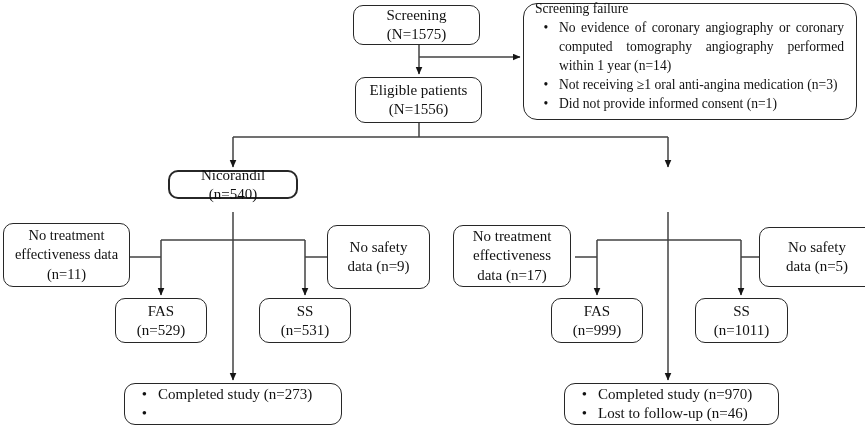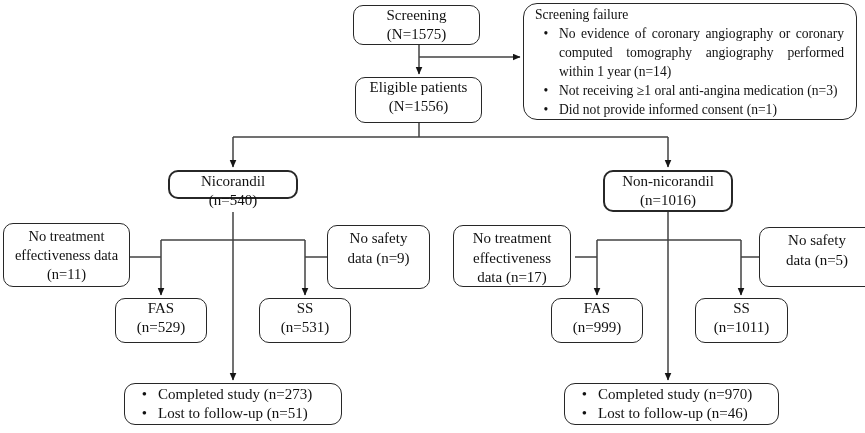--- a/index.html
+++ b/index.html
@@ -3,28 +3,28 @@
 <meta charset="utf-8">
 <style>
   html,body{margin:0;padding:0;background:#ffffff;}
   .stage{
     position:relative;width:865px;height:433px;background:#ffffff;overflow:hidden;
     font-family:"Liberation Serif","DejaVu Serif",serif;color:#111111;
   }
   .connectors{position:absolute;left:0;top:0;width:865px;height:433px;pointer-events:none;}
   .box{
     position:absolute;background:#ffffff;border:1.8px solid #272727;border-radius:10px;
-    display:flex;flex-direction:column;align-items:center;
+    display:flex;flex-direction:column;align-items:center;justify-content:center;
     text-align:center;font-size:15px;line-height:1.24;box-sizing:border-box;
   }
   .box .ln{display:block;}
   .wrap{padding:3px 8px;line-height:1.3;}
   .sans{font-family:Liberation Serif, serif;font-size:14.5px;line-height:1.32;}
   .failure{
-    align-items:stretch;justify-content:center;text-align:left;
+    align-items:stretch;justify-content:flex-end;text-align:left;
     border-radius:14px;padding:7px 10px 6px 9px;font-size:13.6px;line-height:1.4;
   }
   .failure-title{padding-left:2px;}
   .brow{display:flex;align-items:flex-start;}
   .bmark{flex:0 0 26px;text-align:center;line-height:inherit;}
   .btext{flex:1 1 auto;text-align:justify;padding-right:2px;}
   .outcome{
     align-items:stretch;justify-content:center;text-align:left;
     padding:3px 8px 3px 6px;font-size:15px;line-height:1.3;border-radius:11px;
   }
@@ -118,28 +118,23 @@
     <span class="ln">(n=531)</span>
   </div>
 
   <div class="box outcome" style="left:124px;top:383px;width:218px;height:42px">
     <div class="brow">
       <span class="bmark">•</span>
       <span class="btext">Completed study (n=273)</span>
     </div>
     <div class="brow">
       <span class="bmark">•</span>
-      <span class="btext">Lost to follow-up (n=51)</span>
     </div>
   </div>
 
-  <div class="box" style="left:603px;top:170px;width:130px;height:42px;border-width:2px">
-    <span class="ln">Non-nicorandil</span>
-    <span class="ln">(n=1016)</span>
-  </div>
 
   <div class="box wrap" style="left:453px;top:225px;width:118px;height:62px">
     <span style="max-width:118px;display:inline-block">No treatment effectiveness data (n=17)</span>
   </div>
 
   <div class="box wrap" style="left:759px;top:227px;width:116px;height:60px">
     <span style="max-width:74px;display:inline-block">No safety data (n=5)</span>
   </div>
 
   <div class="box" style="left:551px;top:298px;width:92px;height:45px">

